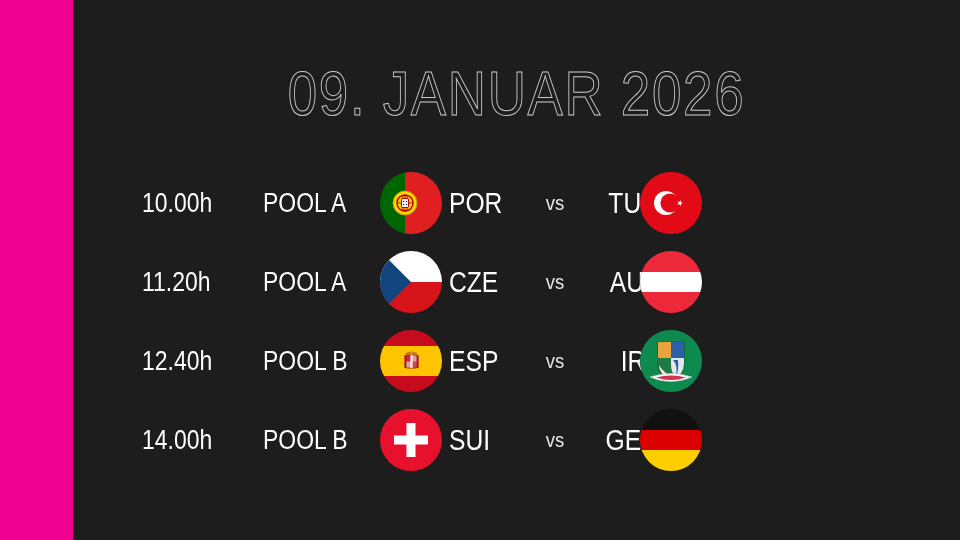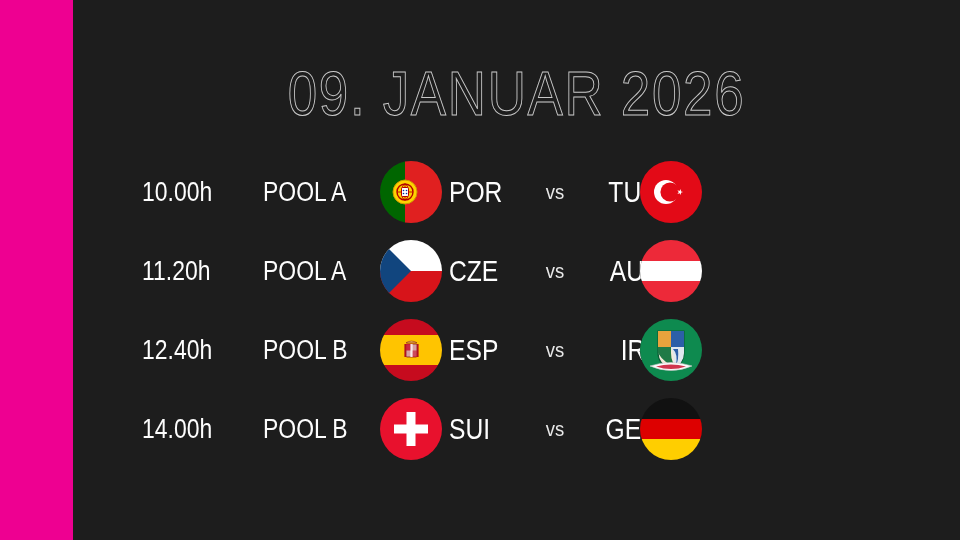--- a/index.html
+++ b/index.html
@@ -39,21 +39,21 @@
     transform:scaleX(0.84);
     transform-origin:50% 50%;
     color:transparent;
     -webkit-text-stroke:1px #c9c9c9;
     text-shadow:none;
   }
 
   
   #match-list {
     position:absolute;
-    left:0; top:152px;
+    left:0; top:163px;
     width:797px;
   }
   .match-row {
     position:relative;
     height:79px;
     display:flex;
     align-items:center;
   }
 
   .cell-time {

